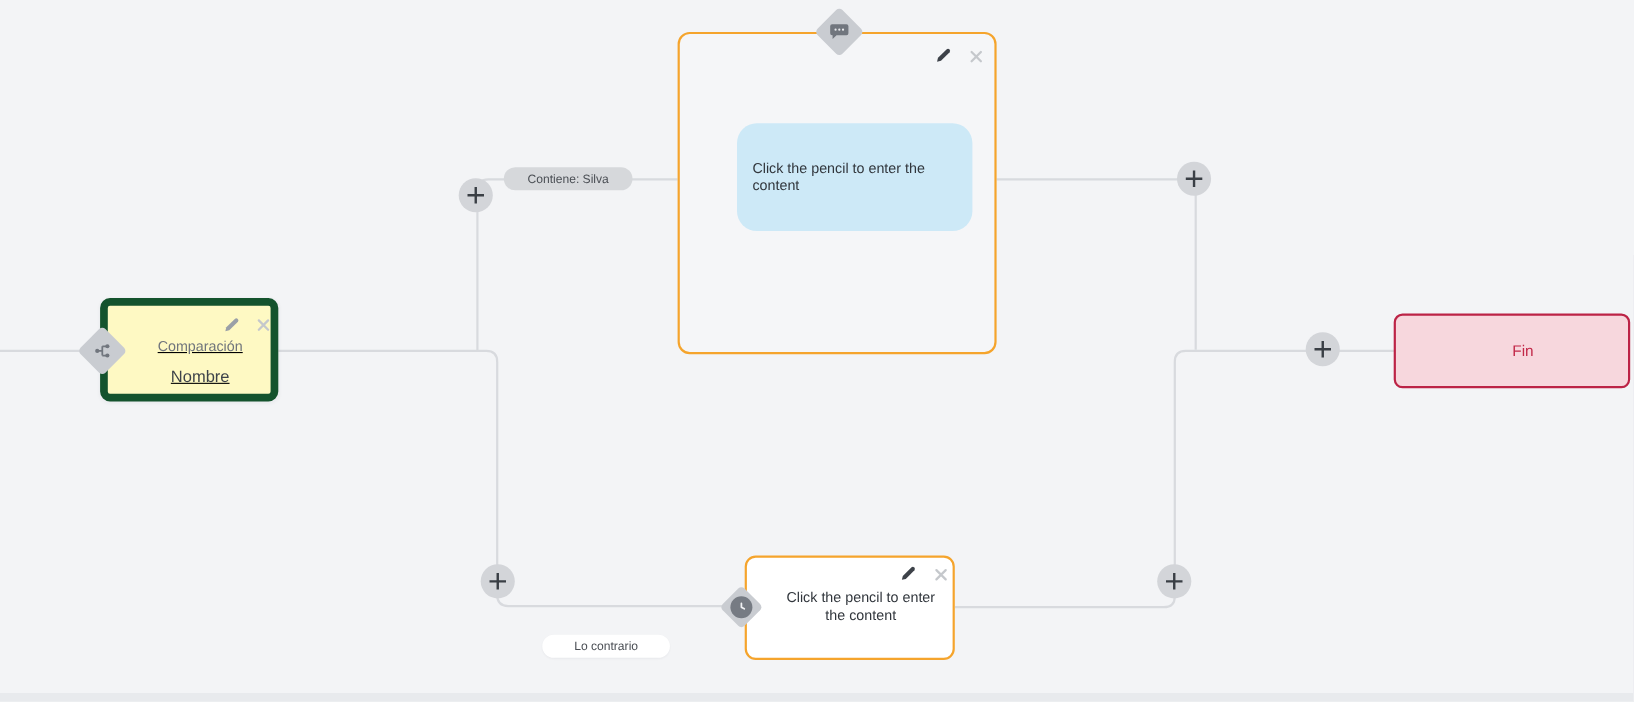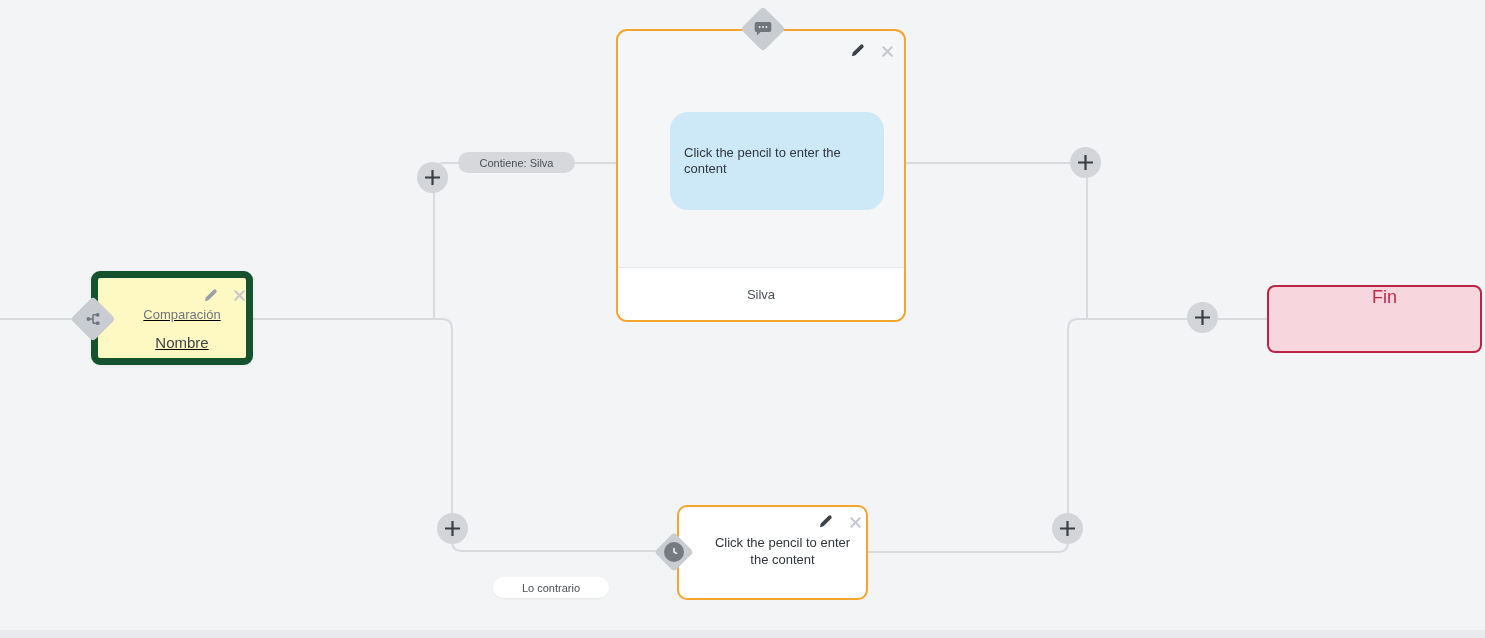--- a/index.html
+++ b/index.html
@@ -33,22 +33,22 @@
   }
   .msg-bubble-text{margin-left:14px;width:178px;font-size:13px;line-height:1.25;color:#31363c;}
   .msg-footer{
     position:absolute;left:0;right:0;bottom:0;height:52px;background:#ffffff;
     border-top:1px solid #e6e7ea;display:flex;align-items:center;justify-content:center;
     font-size:13px;color:#4b5057;
   }
   .delay-text{margin:28px 12px 0;text-align:center;font-size:13px;line-height:1.3;color:#31363c;}
 
   .end-node{
-    display:flex;justify-content:center;
-    border-radius:8px;font-size:18px;
+    display:flex;align-items:center;justify-content:center;
+    border-radius:8px;font-size:14px;
   }
 
   
   .icon-btn{position:absolute;width:15px;height:15px;cursor:pointer;z-index:4;}
   .plus-btn{
     position:absolute;width:31px;height:31px;border-radius:50%;
     background:#d3d5d9;display:flex;align-items:center;justify-content:center;
     cursor:pointer;z-index:4;
   }
   .pill{
@@ -145,23 +145,20 @@
   <div class="node node-accent msg-node" style="left:616px;top:29px;width:290px;height:293px;--accent:#f5a42c;--bubble:#cde9f7;">
     <svg class="icon-btn" style="left:232px;top:12px;" viewBox="0 0 16 16">
       <path d="M11.4 1.9a2 2 0 0 1 2.8 2.8L5.8 13.1 2 14l.9-3.8z" fill="#3d4249"></path>
     </svg>
     <svg class="icon-btn" style="left:262px;top:13px;" viewBox="0 0 16 16">
       <path d="M3.5 3.5 L12.5 12.5 M12.5 3.5 L3.5 12.5" stroke="#c5c8cc" stroke-width="2.2" stroke-linecap="round"></path>
     </svg>
     <div class="msg-bubble">
       <div class="msg-bubble-text">Click the pencil to enter the content</div>
     </div>
-    <div class="msg-footer">
-      <span>Silva</span>
-    </div>
   </div>
   <div class="diamond diamond-32" style="left:747px;top:13px;">
     <div class="diamond-inner">
       <svg width="18" height="16" viewBox="0 0 18 16">
         <path d="M2.5 1 h13 a1.8 1.8 0 0 1 1.8 1.8 v6.4 a1.8 1.8 0 0 1 -1.8 1.8 h-9 l-3.6 3.4 v-3.4 h-0.4 a1.8 1.8 0 0 1 -1.8 -1.8 v-6.4 a1.8 1.8 0 0 1 1.8 -1.8 z" fill="#71767e"></path>
         <circle cx="5.6" cy="6" r="1" fill="#e8e9ec"></circle>
         <circle cx="9" cy="6" r="1" fill="#e8e9ec"></circle>
         <circle cx="12.4" cy="6" r="1" fill="#e8e9ec"></circle>
       </svg>
     </div>

